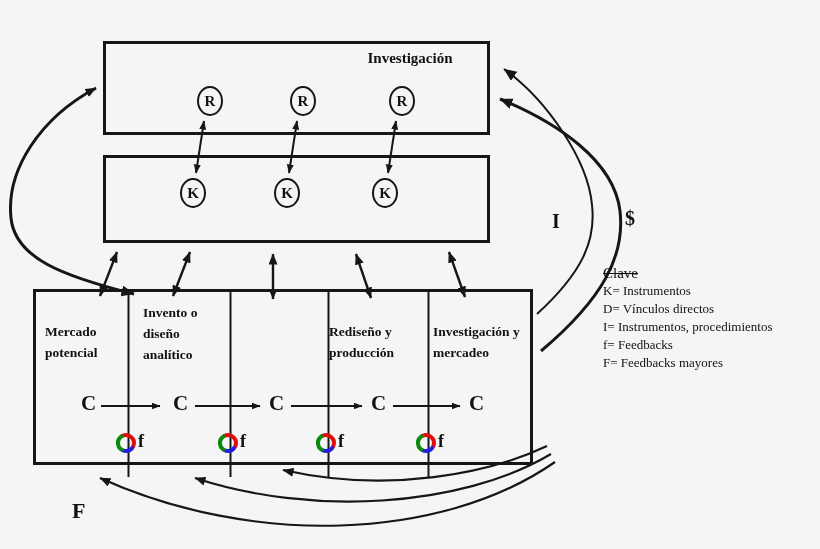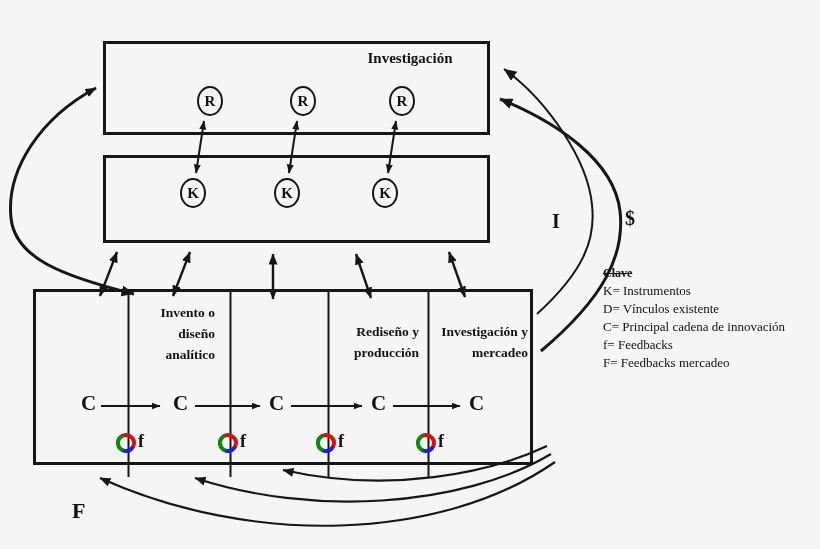--- a/index.html
+++ b/index.html
@@ -6,29 +6,29 @@
   body{width:820px;height:549px;background:#f5f5f5;font-family:"Liberation Serif","DejaVu Serif",serif;color:#111;overflow:hidden;}
   #stage{position:relative;width:820px;height:549px;}
   .box{position:absolute;border:3px solid #161616;box-sizing:border-box;background:transparent;}
   #research-box{left:103px;top:41px;width:387px;height:94px;}
   #knowledge-box{left:103px;top:155px;width:387px;height:88px;}
   #chain-box{left:33px;top:289px;width:500px;height:176px;}
   .box-title{position:absolute;left:0;width:100%;text-align:center;font-weight:bold;font-size:15px;}
   #research-title{top:50px;}
   #knowledge-label{top:216px;}
   .node{position:absolute;width:26px;height:30px;border:2px solid #161616;border-radius:50%;display:flex;align-items:center;justify-content:center;font-weight:bold;font-size:15px;background:transparent;box-sizing:border-box;}
-  .stage-label{position:absolute;text-align:right;font-weight:bold;font-size:13.5px;line-height:1.55;}
+  .stage-label{position:absolute;text-align:left;font-weight:bold;font-size:13.5px;line-height:1.55;}
   .c-letter{position:absolute;font-weight:bold;font-size:21px;}
   .f-letter{position:absolute;font-weight:bold;font-size:18px;}
   .flow-label{position:absolute;font-weight:bold;}
   #instruments-label{left:552px;top:210px;font-size:20px;}
   #financing-label{left:625px;top:207px;font-size:20px;}
   #major-feedback-label{left:72px;top:498px;font-size:22px;}
   #legend{position:absolute;left:603px;top:264px;font-size:13px;line-height:18px;}
-  #legend-title{font-weight:bold;font-size:12px;text-decoration:line-through;}
+  #legend-title{font-weight:normal;font-size:15px;text-decoration:line-through;}
   svg{position:absolute;left:0;top:0;pointer-events:none;}
 </style>
 </head>
 <body>
 
 <div id="stage">
 
   <div class="box" id="research-box"></div>
   <div class="box" id="knowledge-box"></div>
   <div class="box" id="chain-box"></div>
@@ -124,20 +124,21 @@
   <div class="node" style="left:180px;top:178px;">
       <span>K</span>
     </div>
   <div class="node" style="left:274px;top:178px;">
       <span>K</span>
     </div>
   <div class="node" style="left:372px;top:178px;">
       <span>K</span>
     </div>
 
+  <div class="stage-label" style="left:45px;top:322px;width:70px;">Mercado potencial</div>
   <div class="stage-label" style="left:143px;top:303px;width:72px;">Invento o diseño analítico</div>
   <div class="stage-label" style="left:329px;top:322px;width:90px;">Rediseño y producción</div>
   <div class="stage-label" style="left:433px;top:322px;width:95px;">Investigación y mercadeo</div>
 
   <div class="c-letter" style="left:81px;top:391px;">C</div>
   <div class="c-letter" style="left:173px;top:391px;">C</div>
   <div class="c-letter" style="left:269px;top:391px;">C</div>
   <div class="c-letter" style="left:371px;top:391px;">C</div>
   <div class="c-letter" style="left:469px;top:391px;">C</div>
 
@@ -146,19 +147,19 @@
   <div class="f-letter" style="left:338px;top:431px;">f</div>
   <div class="f-letter" style="left:438px;top:431px;">f</div>
 
   <div class="flow-label" id="instruments-label">I</div>
   <div class="flow-label" id="financing-label">$</div>
   <div class="flow-label" id="major-feedback-label">F</div>
 
   <div id="legend">
     <div id="legend-title">Clave</div>
     <div>K= Instrumentos</div>
-    <div>D= Vínculos existente</div>
-    <div>C= Principal cadena de innovación</div>
+    <div>D= Vínculos directos</div>
+    <div>I= Instrumentos, procedimientos</div>
     <div>f= Feedbacks</div>
-    <div>F= Feedbacks mercadeo</div>
+    <div>F= Feedbacks mayores</div>
   </div>
 
 </div>
 
 </body></html>

